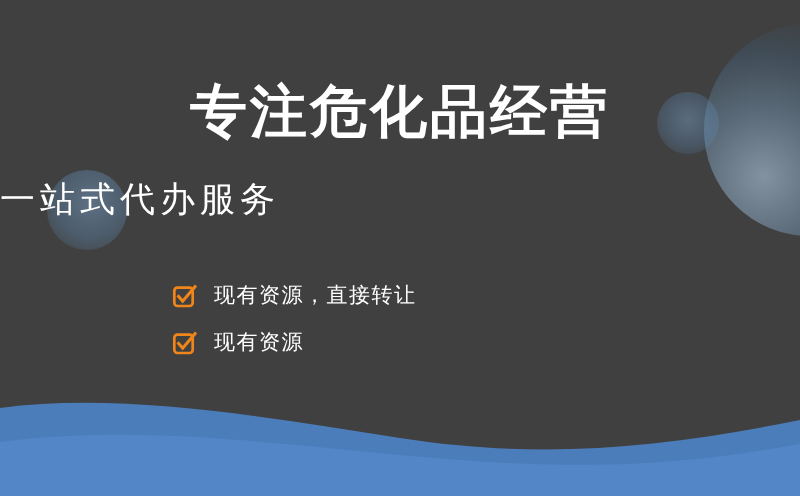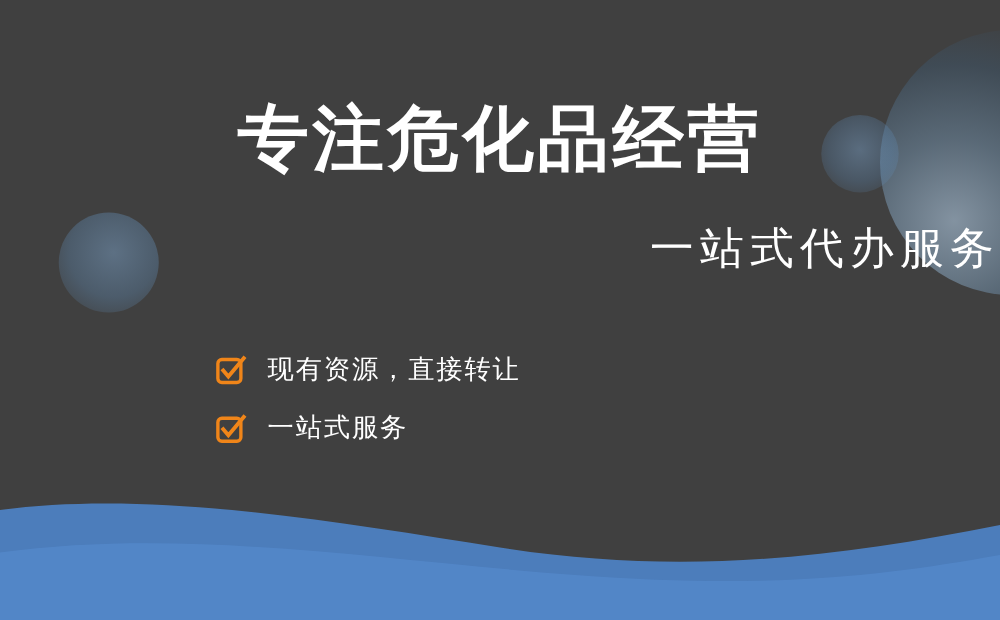--- a/index.html
+++ b/index.html
@@ -96,21 +96,21 @@
     letter-spacing: 3px;
     line-height: 1;
     white-space: nowrap;
   }
 
   .subhead {
     position: absolute;
     top: 182px;
     left: 0;
     width: 800px;
-    text-align: right;
+    text-align: left;
     color: #ffffff;
     font-family: "DejaVu Sans", "Liberation Sans", sans-serif;
     font-weight: normal;
     font-size: 35px;
     letter-spacing: 5px;
     line-height: 1;
     white-space: nowrap;
   }
 
   .feature-list {
@@ -176,18 +176,18 @@
         </svg>
         <span class="feature-label">现有资源，直接转让</span>
       </li>
 
 
       <li class="feature-item">
         <svg class="check-icon" viewBox="0 0 26 26">
           <rect x="2.3" y="4.6" width="18.4" height="18.4" rx="3.2" ry="3.2" fill="none" stroke="#f08519" stroke-width="2.7"></rect>
           <path d="M6.6 13.4 L10.7 18.2 L23.0 3.6" fill="none" stroke="#f08519" stroke-width="3.1" stroke-linecap="square" stroke-linejoin="miter"></path>
         </svg>
-        <span class="feature-label">一站式服务</span>
+        <span class="feature-label">现有资源</span>
       </li>
 
     </ul>
   </div>
 </div>
 
 </body></html>

